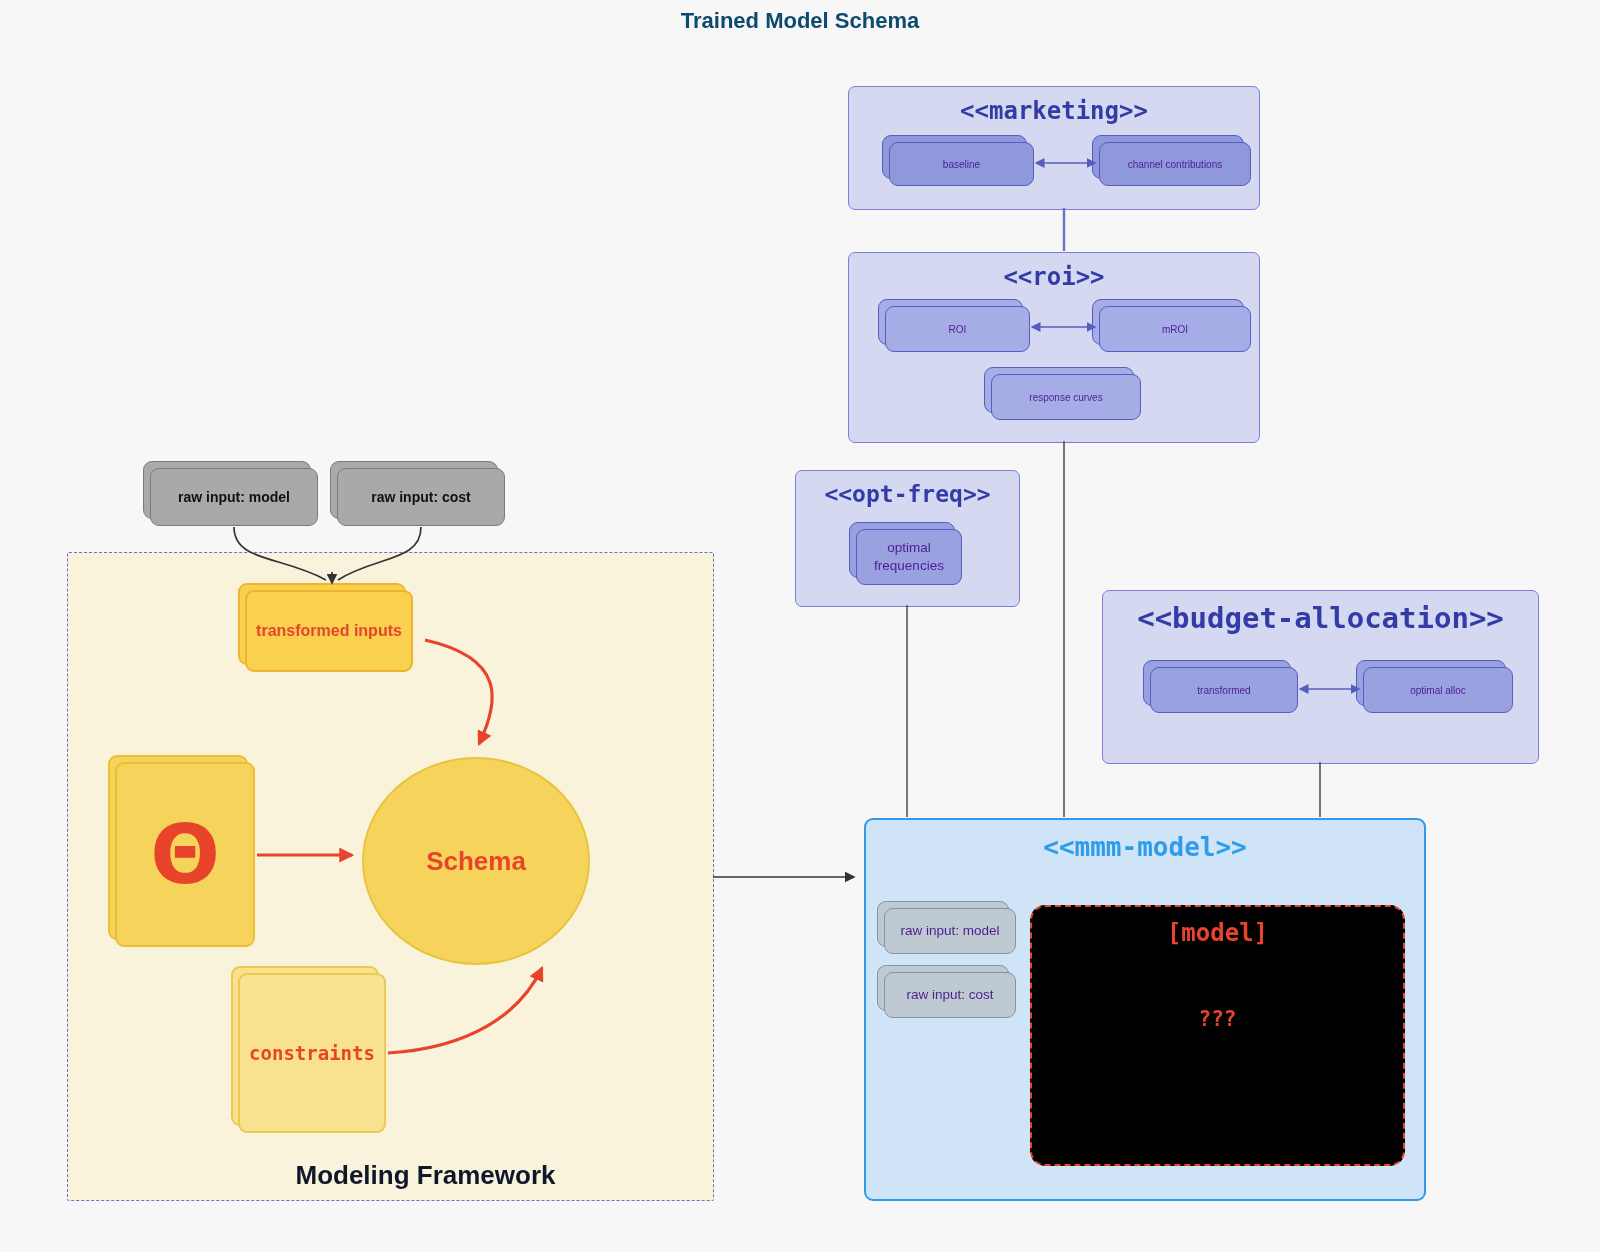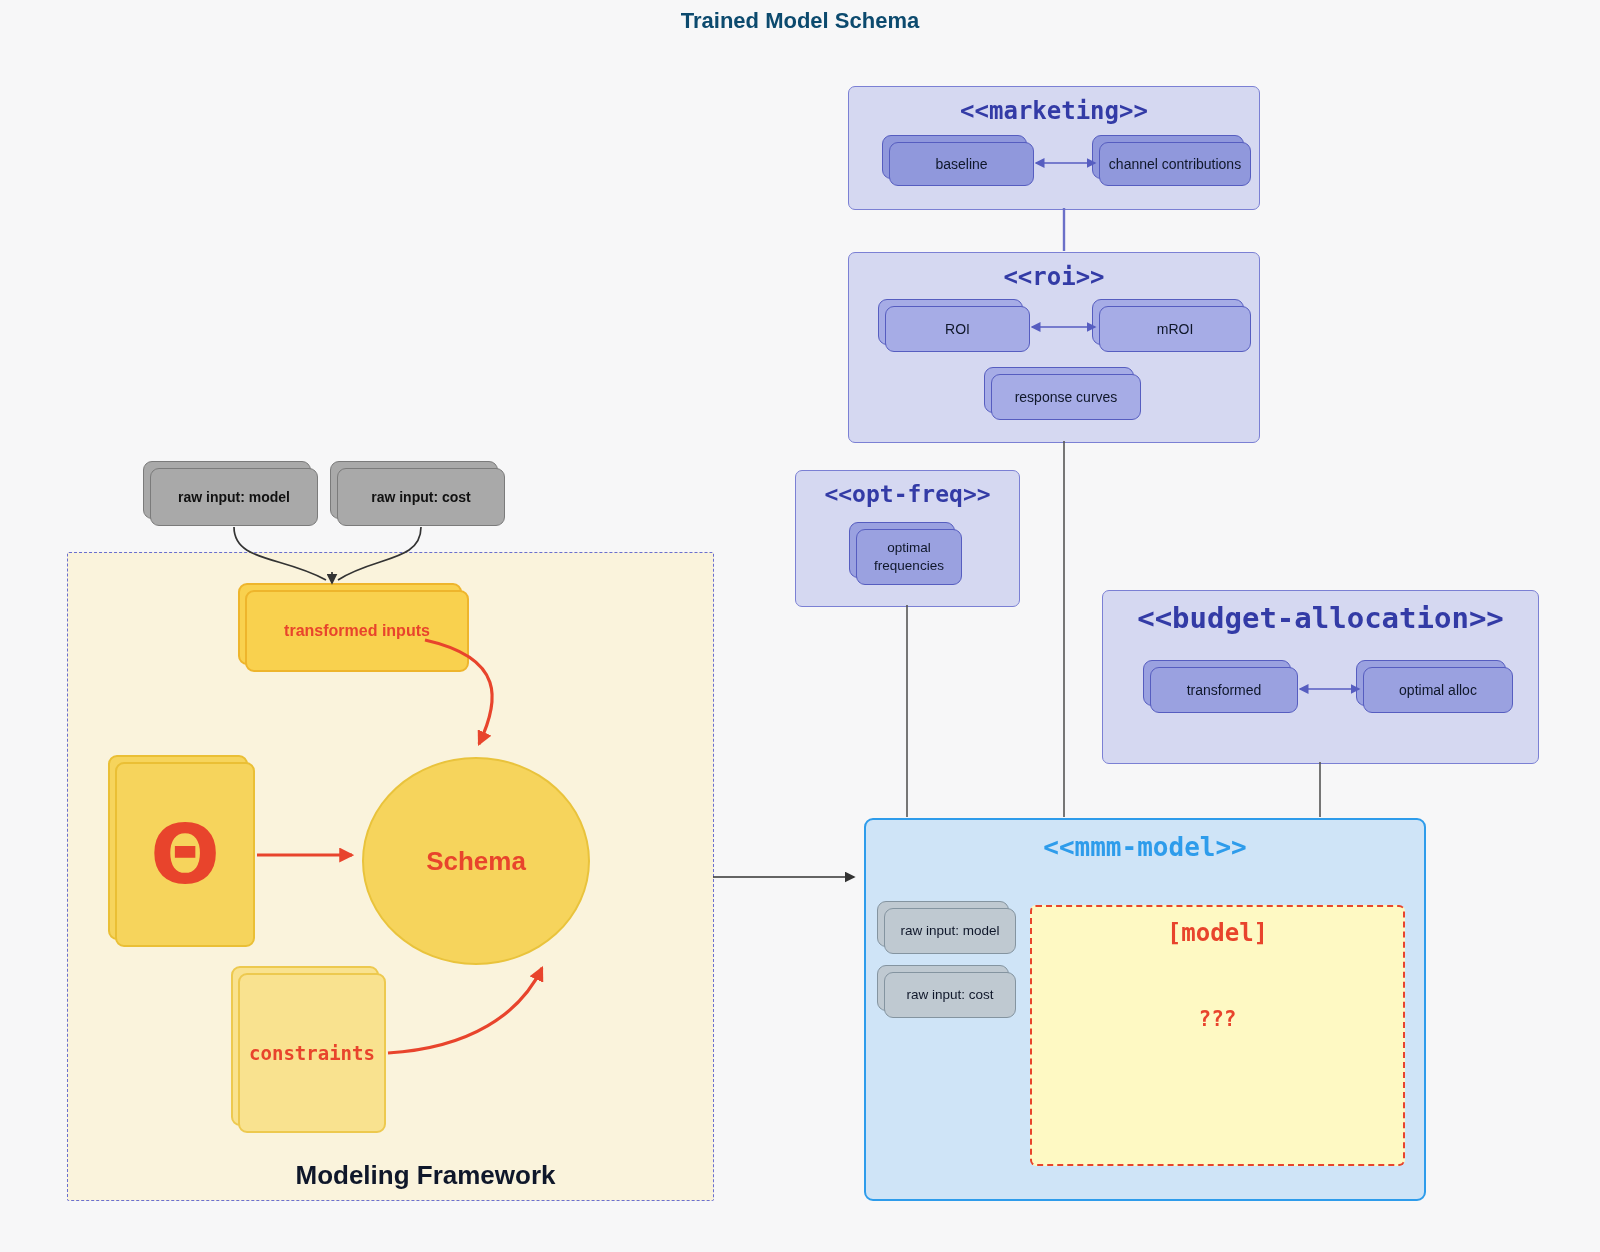--- a/index.html
+++ b/index.html
@@ -17,22 +17,22 @@
   .card{border-radius:9px;}
   .c-gray  {background:#a9a9a9;border:1.5px solid #7b7b7b;}
   .c-mkt   {background:#9098dc;border:1.5px solid #565dc0;}
   .c-roi   {background:#a6ace6;border:1.5px solid #565dc0;}
   .c-pur   {background:#9aa1e0;border:1.5px solid #565dc0;}
   .c-yel   {background:#f9d14e;border:2px solid #eeb52c;}
   .c-theta {background:#f6d45c;border:2px solid #eabf35;}
   .c-hyper {background:#f9e28f;border:2px solid #edc94f;}
   .c-mmgray{background:#bfc9d1;border:1.5px solid #8494a0;}
 
-  .t-node{font-size:14px;color:#0f172a;}
-  .t-node-sm{font-size:13.5px;color:#0f172a;line-height:1.3;}
+  .t-node{font-size:10px;color:#4c1d95;}
+  .t-node-sm{font-size:13.5px;color:#4c1d95;line-height:1.3;}
   .t-bold-dark{font-size:14px;font-weight:bold;color:#111;}
   .t-red-bold{font-size:16px;font-weight:bold;color:#e8442c;}
 
   
   .container{position:absolute;background:#d5d8f1;border:1.5px solid #7b80d4;border-radius:7px;z-index:0;}
   .ctitle{position:absolute;left:0;top:10px;width:100%;text-align:center;
           font-family:"DejaVu Sans Mono",monospace;font-weight:bold;font-size:24px;color:#333ba6;}
   .mmm{position:absolute;background:#cfe4f7;border:2px solid #2e9ceb;border-radius:9px;z-index:0;}
   .mmm-title{position:absolute;left:0;top:12px;width:100%;text-align:center;
           font-family:"DejaVu Sans Mono",monospace;font-weight:bold;font-size:26px;color:#2e9ceb;}
@@ -40,21 +40,21 @@
   .framework{position:absolute;background:#faf3dc;border:1.6px dashed #6a6fd0;border-radius:2px;z-index:0;}
   .fw-label{position:absolute;text-align:center;font-size:26px;font-weight:bold;color:#0f172a;margin-left:36px;}
 
   .ellipse{position:absolute;background:#f6d45c;border:2px solid #e9c33c;border-radius:50%;
            display:flex;align-items:center;justify-content:center;}
   .train-label{font-size:26px;font-weight:bold;color:#e8442c;}
 
   .theta-glyph{font-size:82px;font-weight:bold;color:#e8442c;font-family:"DejaVu Sans",sans-serif;line-height:1;}
   .hyper-label{font-family:"DejaVu Sans Mono",monospace;font-weight:bold;font-size:19px;color:#e8442c;}
 
-  .khaki{position:absolute;background:#fef9c3;border:2.5px dashed #e8442c;border-radius:6px;}
+  .khaki{position:absolute;background:#000000;border:2.5px dashed #e8442c;border-radius:15px;}
   .model-label{position:absolute;left:0;top:12px;width:100%;text-align:center;
           font-family:"DejaVu Sans Mono",monospace;font-weight:bold;font-size:24px;color:#e8442c;}
   .qqq{position:absolute;left:0;top:100px;width:100%;text-align:center;
           font-family:"DejaVu Sans Mono",monospace;font-weight:bold;font-size:21px;color:#e8442c;}
 
   svg.edges{position:absolute;left:0;top:0;pointer-events:none;}
 </style>
 </head>
 <body>
 
@@ -67,21 +67,21 @@
 
   <div class="stack" style="left:150px;top:468px;width:168px;height:58px;">
     <div class="back card c-gray"></div>
     <div class="front card c-gray t-bold-dark">raw input: model</div>
   </div>
   <div class="stack" style="left:337px;top:468px;width:168px;height:58px;">
     <div class="back card c-gray"></div>
     <div class="front card c-gray t-bold-dark">raw input: cost</div>
   </div>
 
-  <div class="stack" style="left:245px;top:590px;width:204px;height:82px;padding-left:20px;">
+  <div class="stack" style="left:245px;top:590px;width:168px;height:82px;">
     <div class="back card c-yel"></div>
     <div class="front card c-yel t-red-bold">transformed inputs</div>
   </div>
 
   <div class="stack" style="left:115px;top:762px;width:140px;height:185px;">
     <div class="back card c-theta"></div>
     <div class="front card c-theta">
       <span class="theta-glyph">Θ</span>
     </div>
   </div>

